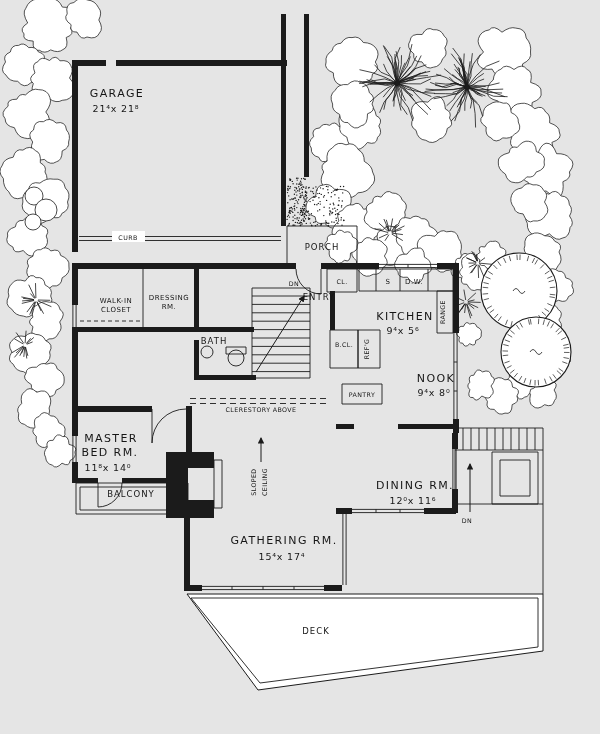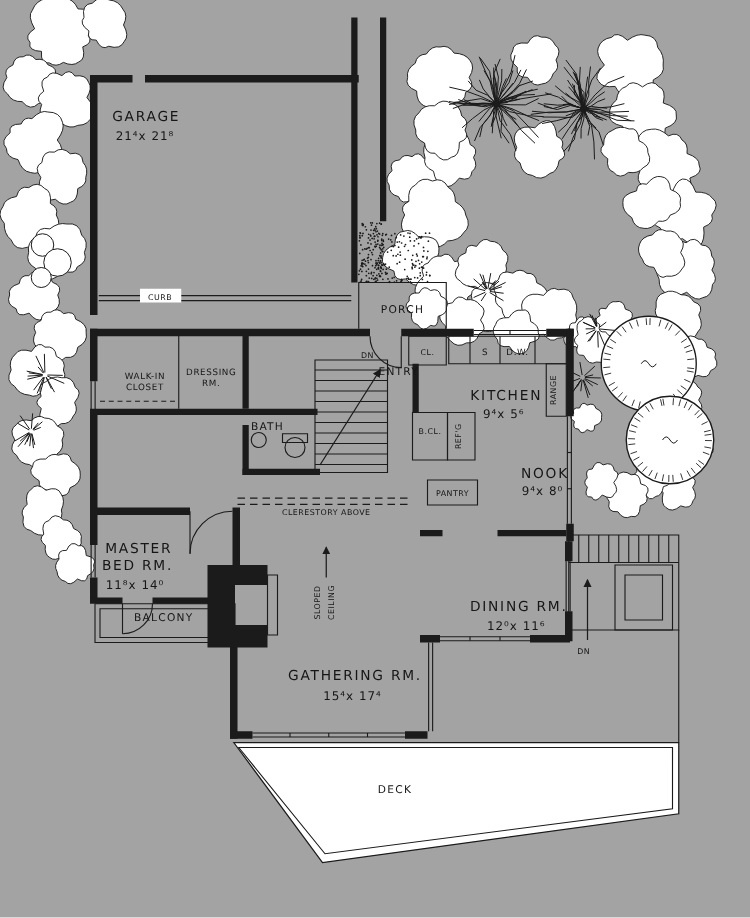--- a/index.html
+++ b/index.html
@@ -1,16 +1,16 @@
 <!DOCTYPE html>
 <html><head>
 <meta charset="utf-8">
 <style>
   html,body{margin:0;padding:0;background:#ffffff;}
-  .sheet{width:600px;height:734px;background:#a3a3a3;position:relative;overflow:hidden;}
+  .sheet{width:600px;height:734px;background:#e5e5e5;position:relative;overflow:hidden;}
   svg{display:block;}
   text{font-family:"DejaVu Sans", sans-serif;fill:#161616;}
   .t{text-anchor:middle;}
   .big{font-size:11px;letter-spacing:1.4px;}
   .dim{font-size:9.5px;letter-spacing:0.8px;}
   .med{font-size:8.5px;letter-spacing:1px;}
   .sm{font-size:7px;letter-spacing:0.5px;}
   .xs{font-size:6.3px;letter-spacing:0.4px;}
 </style>
 </head>

